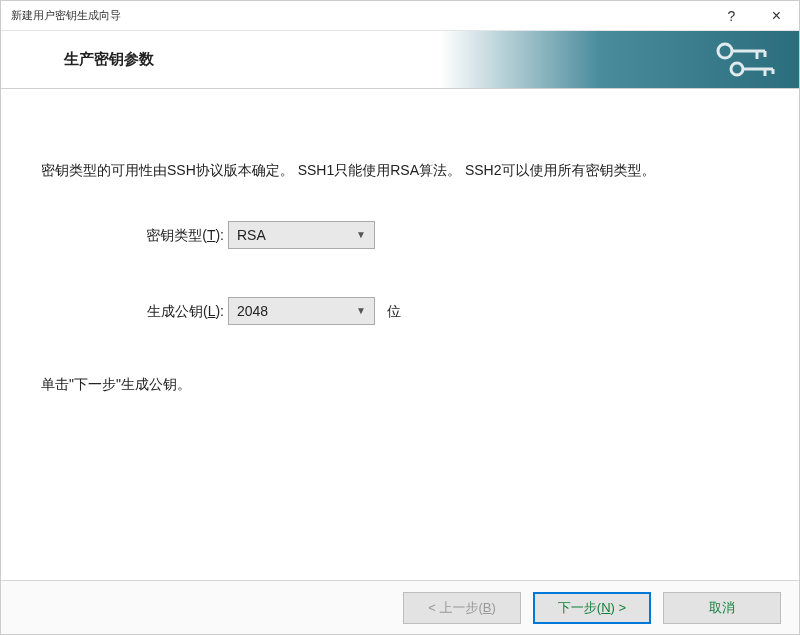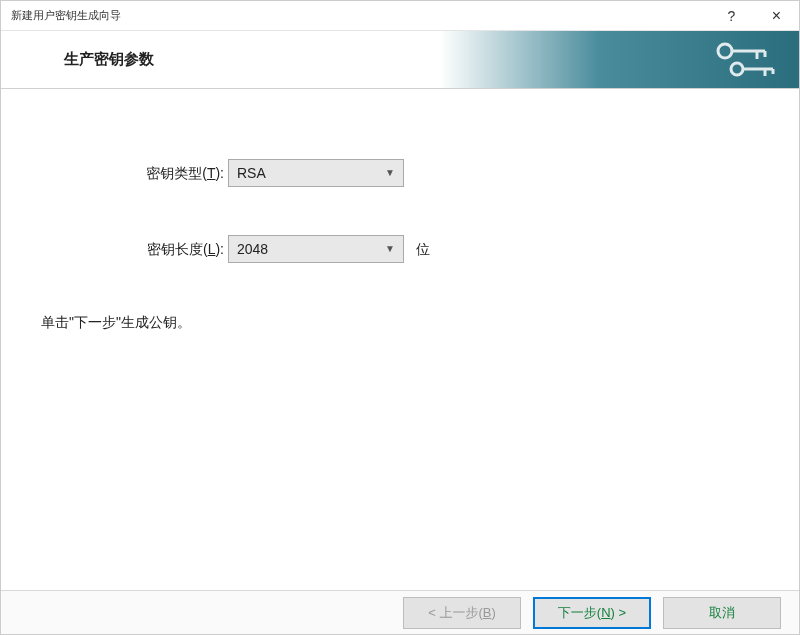--- a/index.html
+++ b/index.html
@@ -83,21 +83,21 @@
       align-items: center;
       margin-bottom: 48px;
       padding-left: 92px;
     }
     .form-label {
       width: 95px;
       text-align: right;
       padding-right: 4px;
     }
     .select-box {
-      width: 176px;
+      width: 147px;
       height: 28px;
       background: #e8e8e8;
       border: 1px solid #aaa;
       display: flex;
       align-items: center;
       padding: 0 8px;
       position: relative;
       cursor: pointer;
     }
     .select-value {
@@ -110,21 +110,21 @@
       color: #555;
     }
     .unit {
       margin-left: 12px;
     }
     .hint {
       padding-left: 0;
       margin-top: 20px;
     }
     .button-bar {
-      height: 44px;
+      height: 54px;
       border-top: 1px solid #d8d8d8;
       display: flex;
       align-items: center;
       justify-content: flex-end;
       padding-right: 18px;
       background: #fafafa;
       gap: 12px;
     }
     .btn {
       min-width: 118px;
@@ -178,35 +178,36 @@
           <line x1="35" y1="30" x2="66" y2="30"></line>
           <line x1="58" y1="30" x2="58" y2="37"></line>
           <line x1="66" y1="30" x2="66" y2="35"></line>
         </g>
       </svg>
     </div>
   </div>
 
   <div class="content">
 
+    <div class="desc">密钥类型的可用性由SSH协议版本确定。 SSH1只能使用RSA算法。 SSH2可以使用所有密钥类型。</div>
 
     <div class="form-row">
       <div class="form-label">
         <span>密钥类型(</span><span class="underline">T</span><span>):</span>
       </div>
       <div class="select-box">
         <span class="select-value">RSA</span>
         <span class="select-arrow">▼</span>
       </div>
     </div>
 
 
     <div class="form-row">
       <div class="form-label">
-        <span>密钥长度(</span><span class="underline">L</span><span>):</span>
+        <span>生成公钥(</span><span class="underline">L</span><span>):</span>
       </div>
       <div class="select-box">
         <span class="select-value">2048</span>
         <span class="select-arrow">▼</span>
       </div>
       <span class="unit">位</span>
     </div>
 
     <div class="hint">单击"下一步"生成公钥。</div>
 

